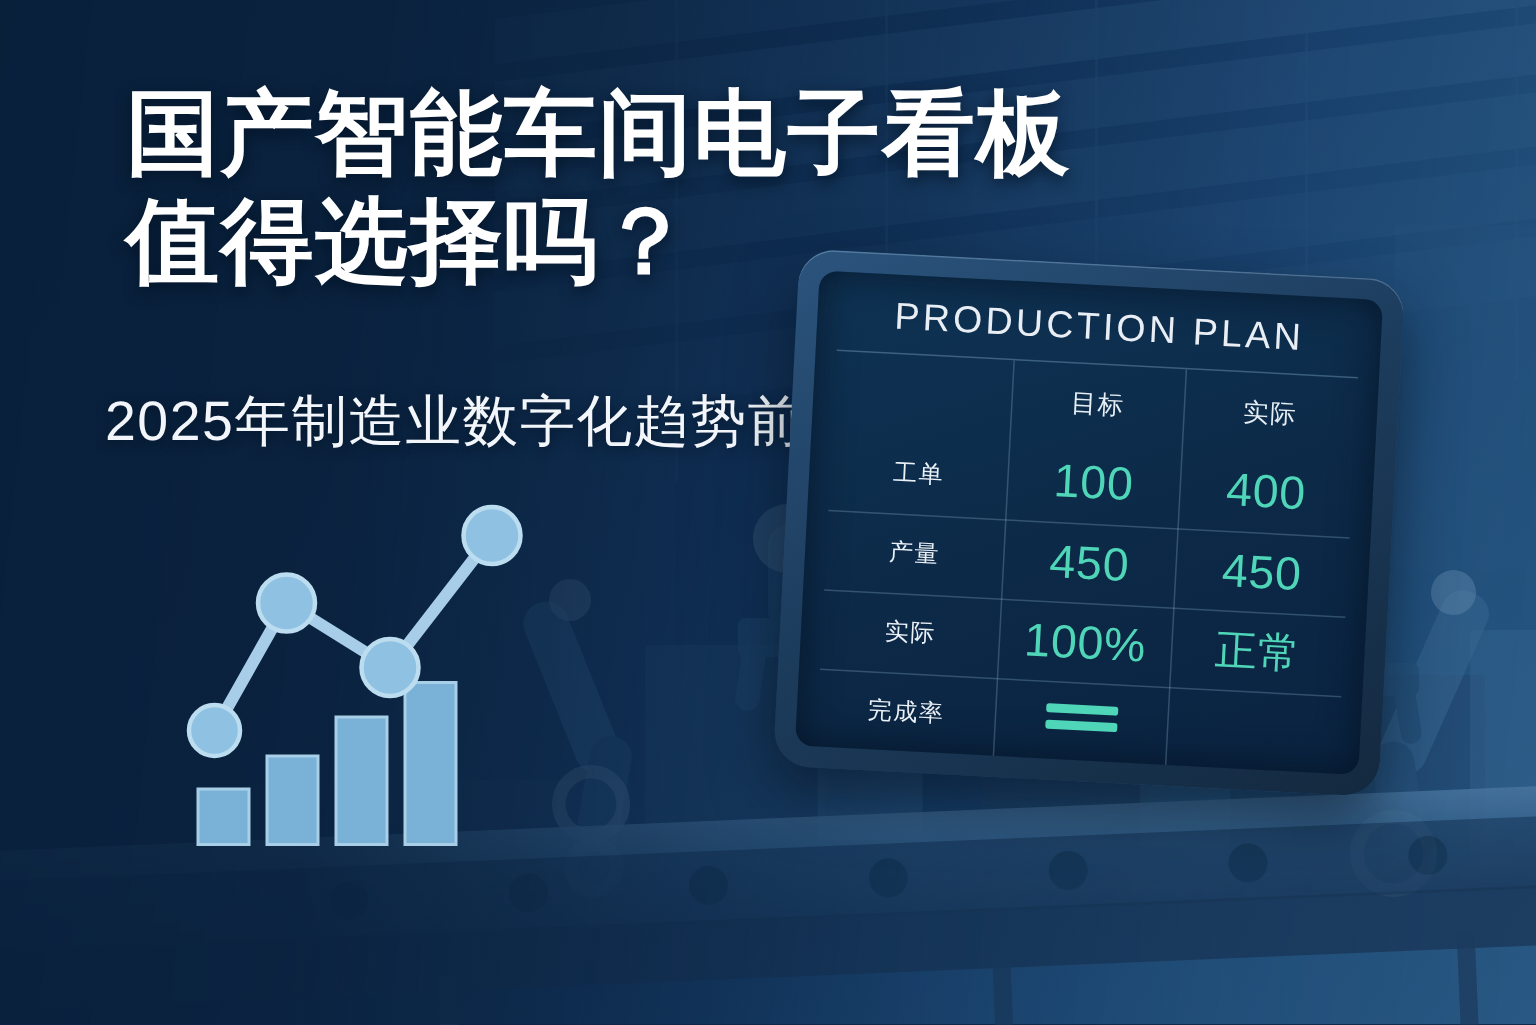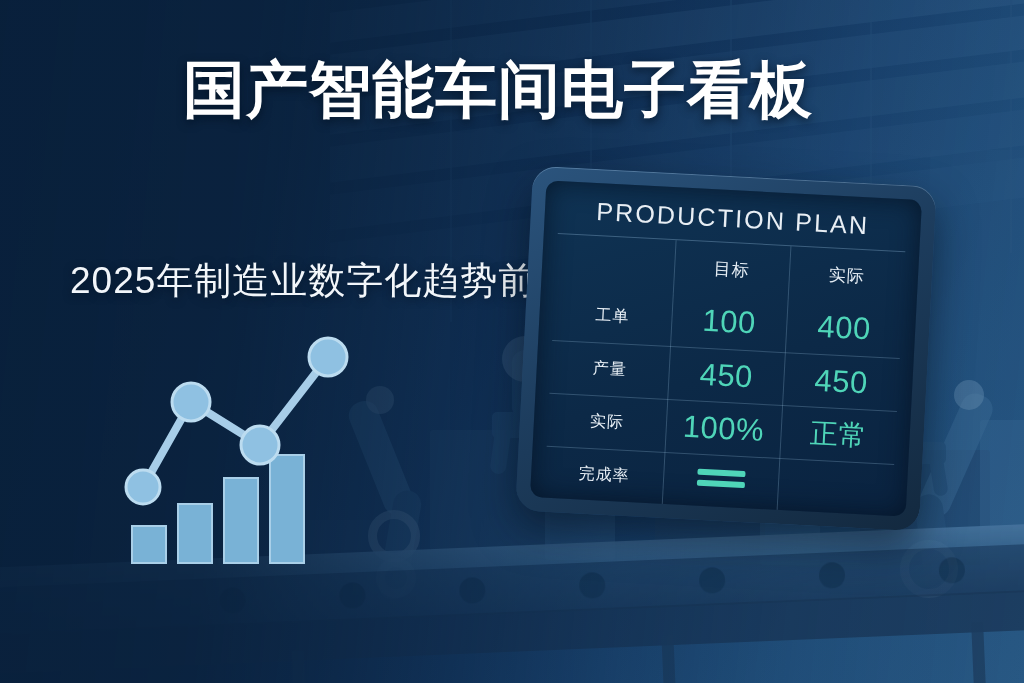--- a/index.html
+++ b/index.html
@@ -86,23 +86,22 @@
       rgba(9,32,59,.96) 0%,
       rgba(10,34,62,.90) 24%,
       rgba(12,40,72,.62) 45%,
       rgba(14,46,80,.34) 62%,
       rgba(16,52,88,.18) 80%,
       rgba(18,56,94,.10) 100%);
   }
 
   
   .headline{
-    position:absolute;left:68px;top:54px;width:860px;
+    position:absolute;left:84px;top:54px;width:860px;
     z-index:6;
-    text-align:center;
   }
   .h-line{
     color:#ffffff;
     font-weight:bold;
     font-size:62px;
     line-height:72px;
     letter-spacing:1px;
     text-shadow:0 3px 10px rgba(3,16,32,.75);
     white-space:nowrap;
   }
@@ -268,20 +267,21 @@
       <div class="leg" style="left:330px;top:96px;"></div>
       <div class="leg" style="left:700px;top:96px;"></div>
       <div class="leg" style="left:1010px;top:96px;"></div>
     </div>
 
     <div class="bg-tint"></div>
   </div>
 
   <div class="headline">
     <div class="h-line">国产智能车间电子看板</div>
+    <div class="h-line">值得选择吗？</div>
   </div>
   <div class="subtitle">2025年制造业数字化趋势前瞻</div>
 
   <div class="growth">
     <svg viewBox="0 0 320 235" preserveAspectRatio="none">
 
       <g fill="#79b2d6" stroke="#a9cfe8" stroke-width="2">
         <rect x="24" y="196" width="34" height="37"></rect>
         <rect x="70" y="174" width="34" height="59"></rect>
         <rect x="116" y="148" width="34" height="85"></rect>

